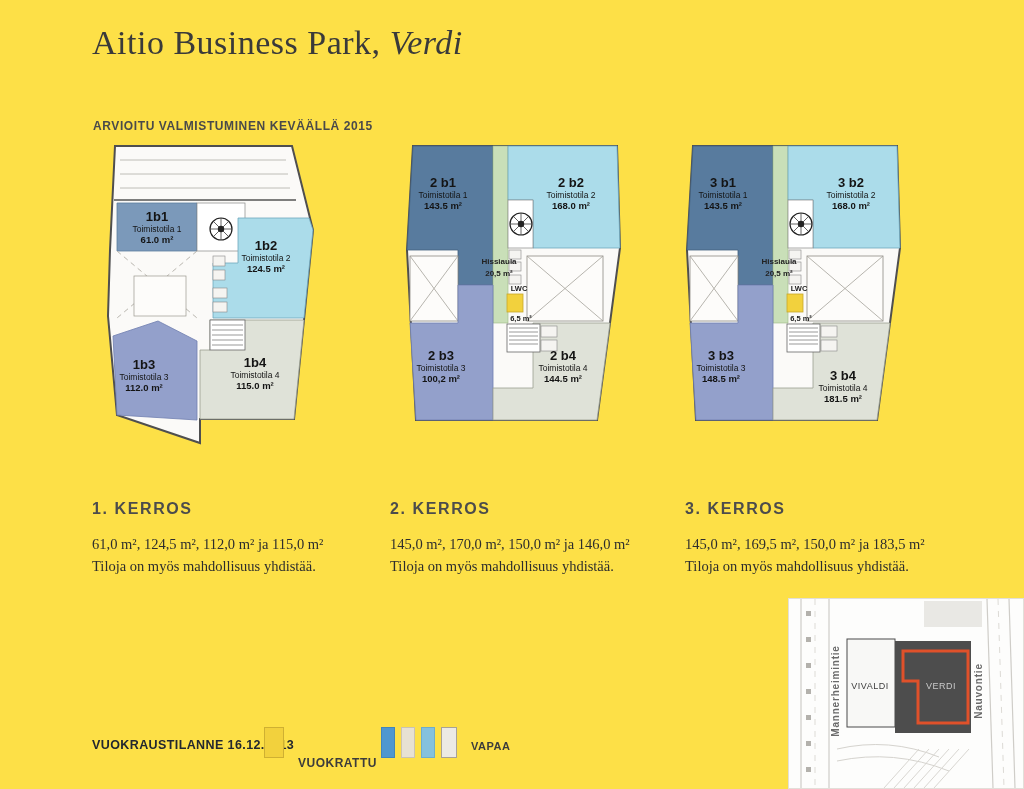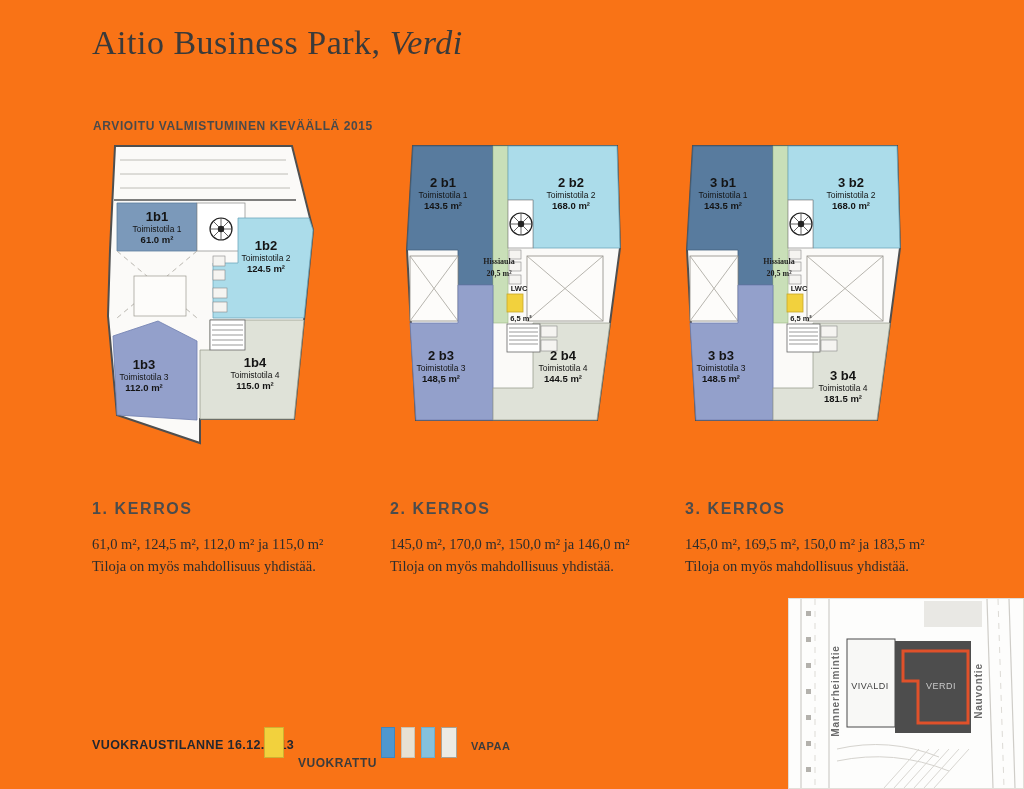--- a/index.html
+++ b/index.html
@@ -1,17 +1,17 @@
 <!DOCTYPE html>
 <html><head>
 <meta charset="utf-8">
 <style>
   * { margin:0; padding:0; box-sizing:border-box; }
   body { background:#d8d6d1; }
-  .page { position:relative; width:1024px; height:789px; background:#f97316;
+  .page { position:relative; width:1024px; height:789px; background:#fde047;
           font-family:"Liberation Sans", sans-serif; overflow:hidden; }
 
   
   .title { position:absolute; left:92px; top:24px; font-family:"Liberation Serif", serif;
            font-size:34px; color:#3a3a3a; letter-spacing:0.5px; }
   .title .em { font-style:italic; }
   .subtitle { position:absolute; left:93px; top:78px; font-size:12px; font-weight:bold;
               color:#4a4a4a; letter-spacing:0.6px;margin-top:41px; }
 
   
@@ -20,21 +20,21 @@
   #plan2 { left:395px; top:138px; }
   #plan3 { left:675px; top:138px; }
   .plan svg { position:absolute; left:0; top:0; }
 
   .unit { position:absolute; transform:translate(-50%,-50%); text-align:center;
           line-height:1.18; color:#141414; white-space:nowrap; }
   .unit .c { font-size:13px; font-weight:bold; }
   .unit .n { font-size:8.5px; }
   .unit .a { font-size:9.5px; font-weight:bold; }
   .hiss { position:absolute; transform:translate(-50%,-50%); text-align:center;
-          font-size:8px; font-weight:bold; color:#222; line-height:1.5;font-family:Liberation Serif, serif; }
+          font-size:8px; font-weight:bold; color:#222; line-height:1.5; }
   .tiny { position:absolute; transform:translate(-50%,-50%); font-size:7.5px;
           font-weight:bold; color:#222; white-space:nowrap; }
 
   
   .kerros { position:absolute; top:500px; }
   .kerros .h { font-size:16px; font-weight:bold; color:#4c4c4c; letter-spacing:1.6px; }
   .kerros .areas { margin-top:18px; font-family:"Liberation Serif", serif;
                    font-size:14.5px; color:#2d2d2d; }
   .kerros .note  { margin-top:5px; font-family:"Liberation Serif", serif;
                    font-size:14.5px; color:#2d2d2d; }
@@ -173,21 +173,21 @@
       <div class="a">143.5 m²</div>
     </div>
     <div class="unit" style="left:176px; top:55px;">
       <div class="c">2 b2</div>
       <div class="n">Toimistotila 2</div>
       <div class="a">168.0 m²</div>
     </div>
     <div class="unit" style="left:46px; top:228px;">
       <div class="c">2 b3</div>
       <div class="n">Toimistotila 3</div>
-      <div class="a">148,5 m²</div>
+      <div class="a">100,2 m²</div>
     </div>
     <div class="unit" style="left:168px; top:228px;">
       <div class="c">2 b4</div>
       <div class="n">Toimistotila 4</div>
       <div class="a">144.5 m²</div>
     </div>
     <div class="hiss" style="left:104px; top:130px;">
       <div>Hissiaula</div>
       <div>20,5 m²</div>
     </div>

